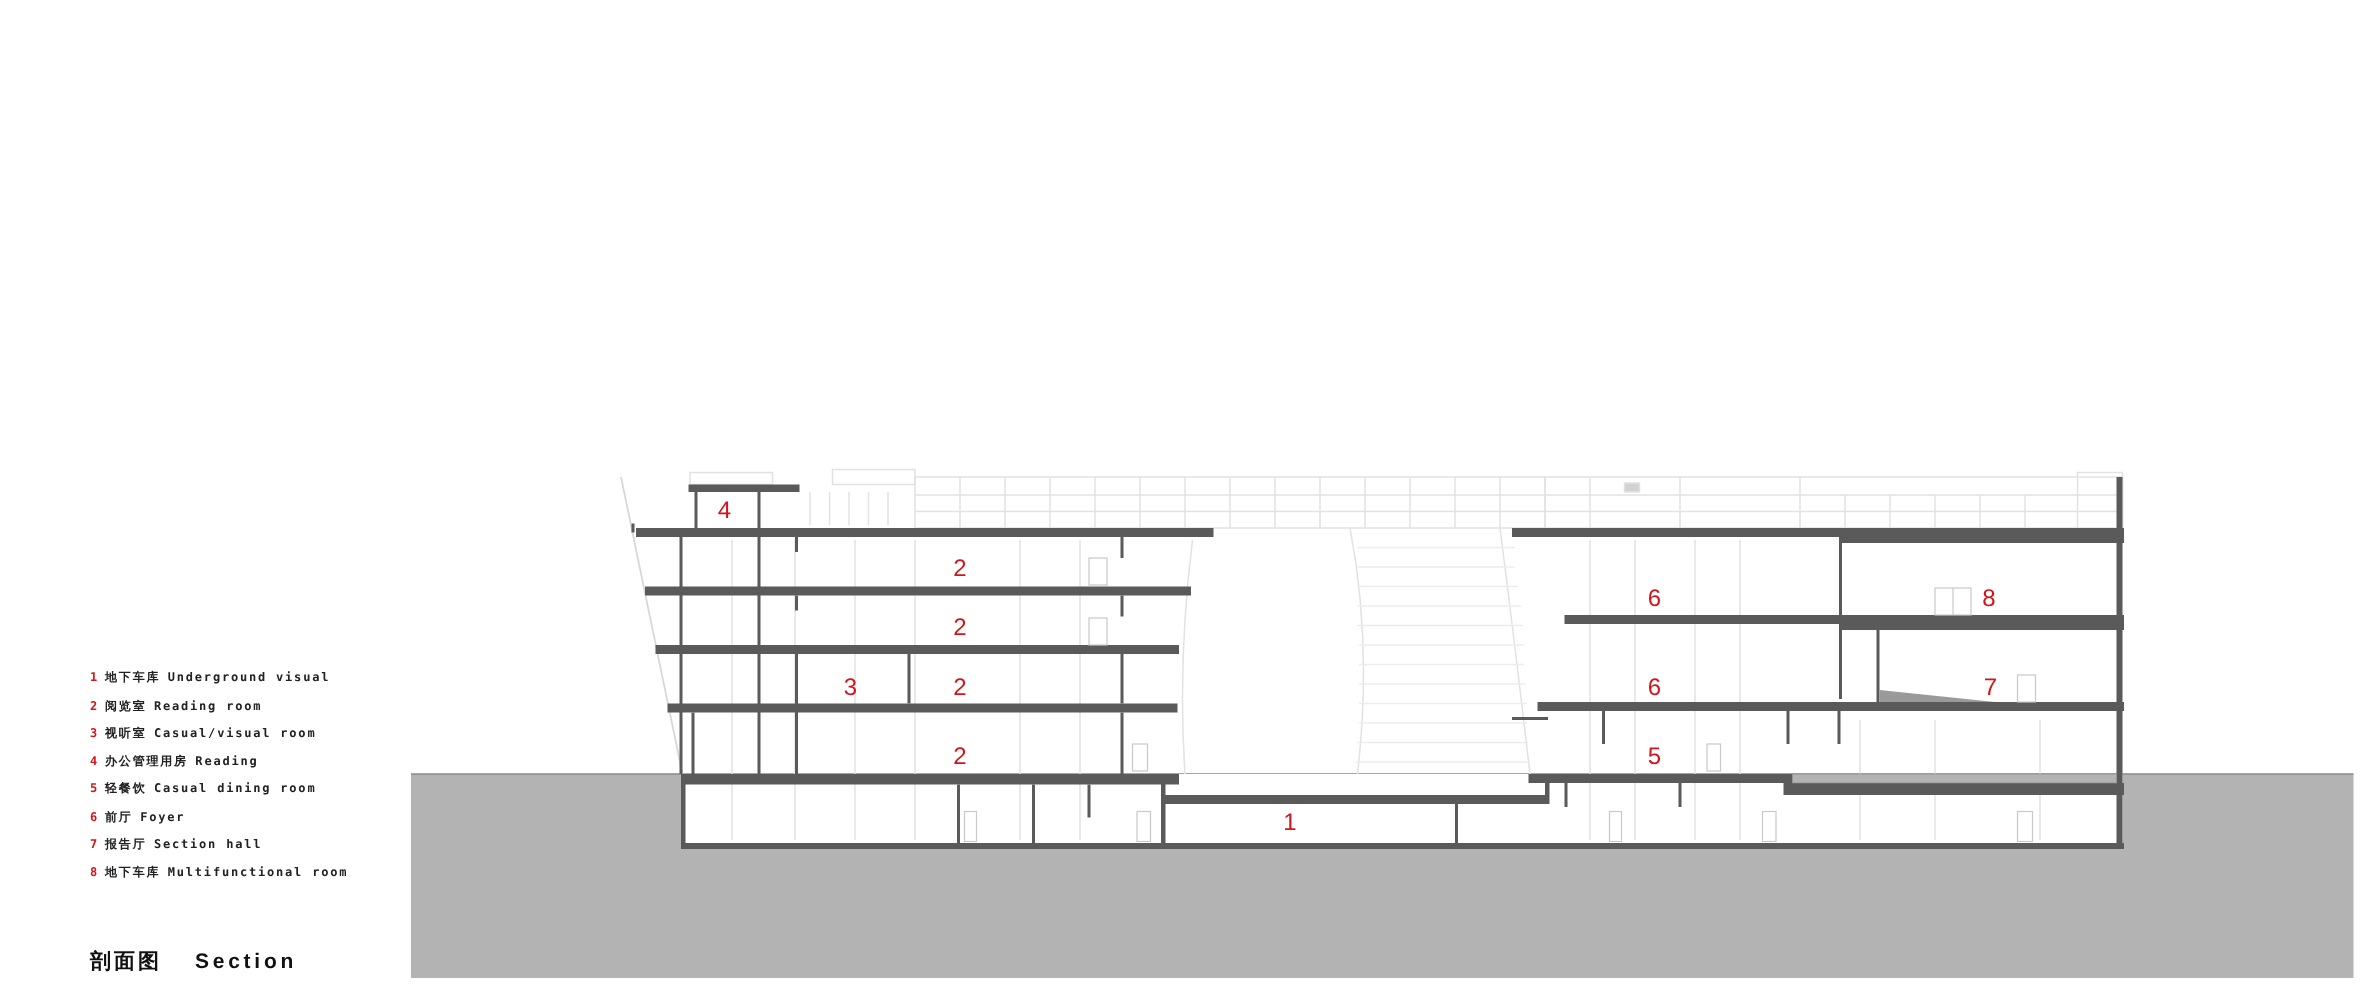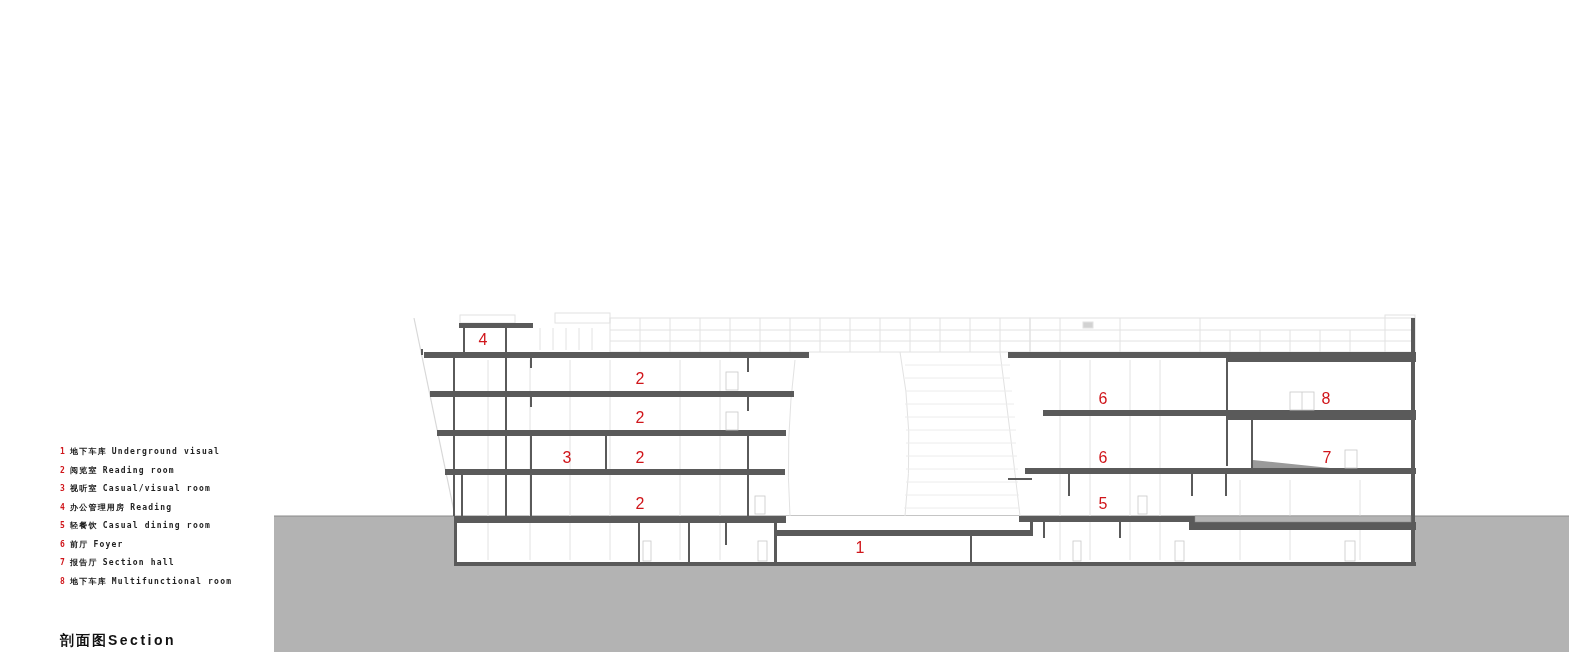--- a/index.html
+++ b/index.html
@@ -6,21 +6,21 @@
     body { width: 1582px; height: 670px; position: relative; overflow: hidden;
            font-family: "DejaVu Sans", sans-serif; }
     #drawing { position: absolute; left: 0; top: 0; }
     .legend { position: absolute; left: 60px; top: 446px; }
     .legend-item { height: 18.5px; font-size: 8px; letter-spacing: 1.2px; color: #222;
                    white-space: nowrap; font-family: "DejaVu Sans Mono", monospace; font-weight: bold; }
     .legend-num { color: #d0161b; margin-right: 4px; }
     .legend-zh { margin-right: 5px; font-family: "DejaVu Sans", sans-serif; font-weight: bold; }
     .title { position: absolute; left: 60px; top: 632px; font-size: 14px; font-weight: bold;
              color: #111; letter-spacing: 2px; font-family: "Liberation Sans", sans-serif; }
-    .title .t-en { letter-spacing: 2.5px; }
+    .title .t-en { margin-left: 22px; letter-spacing: 2.5px; }
     .room-label { font-family: "Liberation Sans", sans-serif; font-size: 16px; fill: #d0161b; text-anchor: middle; }
   </style>
 </head>
 <body>
 
 <svg id="drawing" width="1582" height="670" viewBox="0 0 1582 670" xmlns="http://www.w3.org/2000/svg">
 
   <rect x="274" y="516" width="1295" height="136" fill="#b3b3b3"></rect>
   <line x1="274" y1="516" x2="1569" y2="516" stroke="#8a8a8a" stroke-width="1"></line>
 

